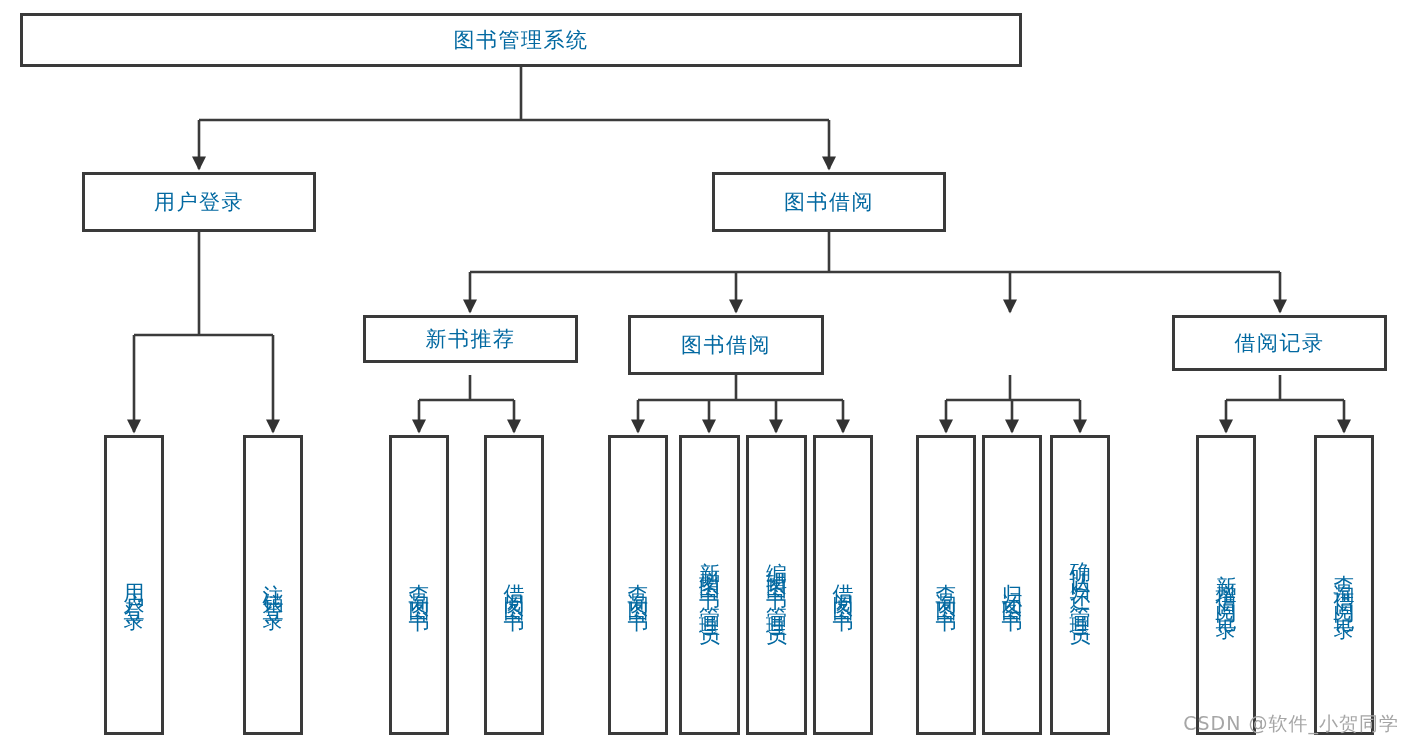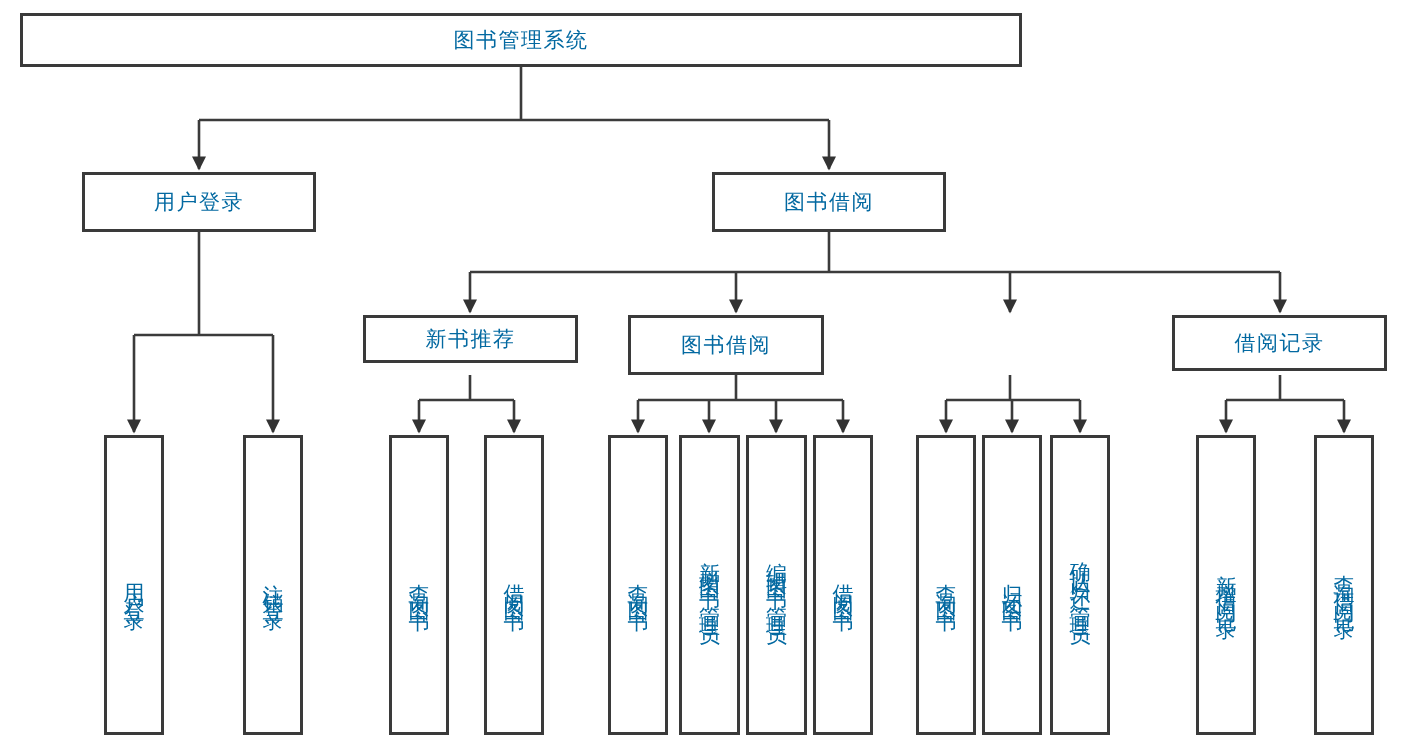--- a/index.html
+++ b/index.html
@@ -85,13 +85,14 @@
   <div class="box v" style="left:746px;top:435px;width:61px;height:300px">编辑图书（管理员）</div>
   <div class="box v" style="left:813px;top:435px;width:60px;height:300px">借阅图书</div>
 
   <div class="box v" style="left:916px;top:435px;width:60px;height:300px">查询图书</div>
   <div class="box v" style="left:982px;top:435px;width:60px;height:300px">归还图书</div>
   <div class="box v" style="left:1050px;top:435px;width:60px;height:300px">确认归还（管理员）</div>
 
   <div class="box v" style="left:1196px;top:435px;width:60px;height:300px">新增借阅记录</div>
   <div class="box v" style="left:1314px;top:435px;width:60px;height:300px">查询借阅记录</div>
 
+  <div class="watermark">CSDN @软件_小贺同学</div>
 </div>
 
 </body></html>

